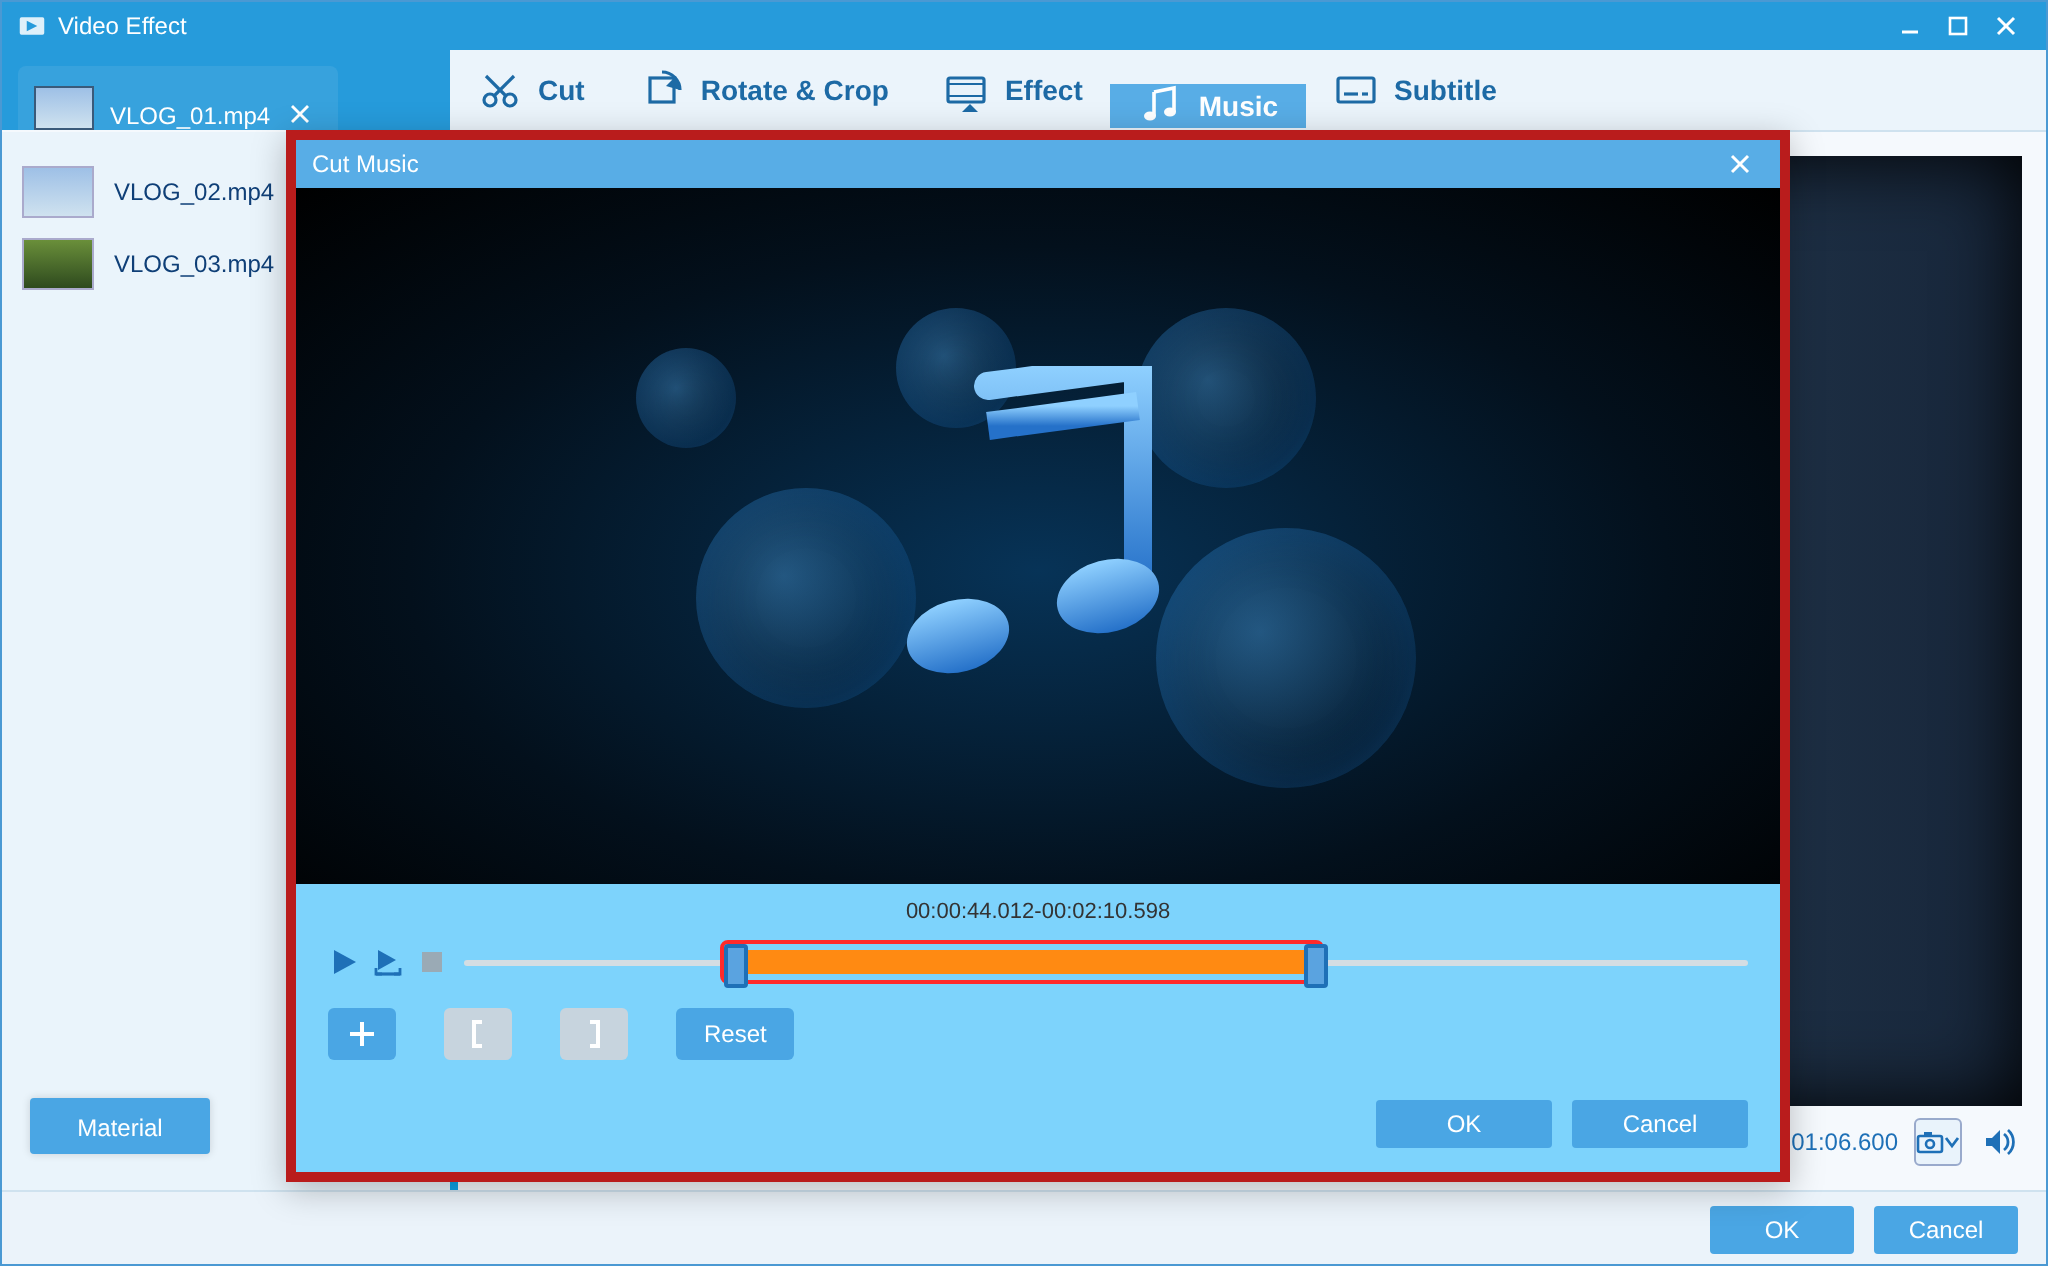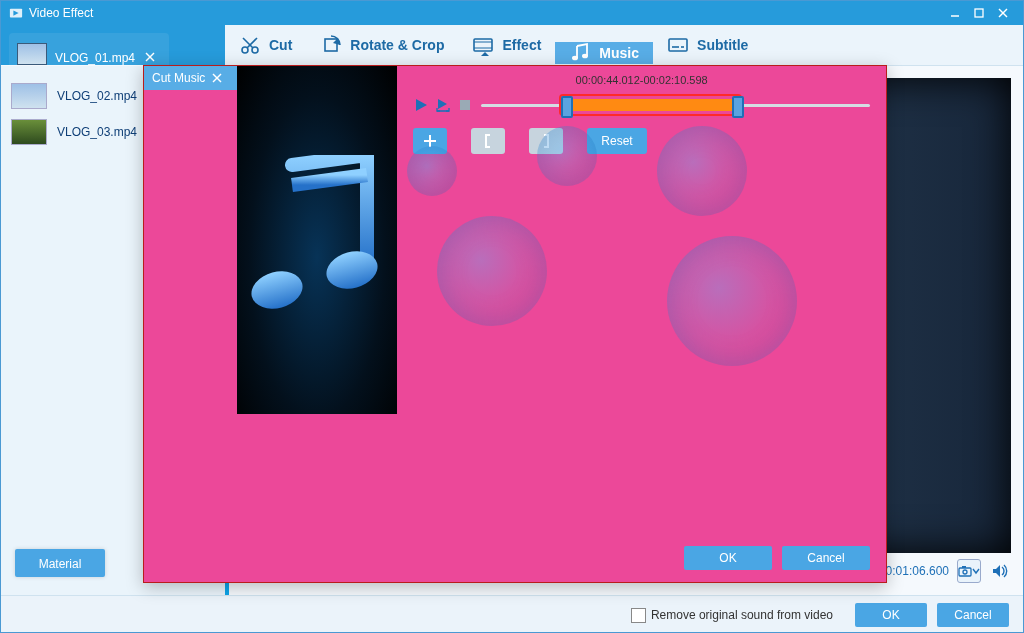--- a/index.html
+++ b/index.html
@@ -93,22 +93,22 @@
   .chkbox { width:13px; height:13px; border:1px solid #888; background:#fff; }
   .btn {
     min-width:72px; height:24px; background:#4aa6e4; color:#fff; border:none; border-radius:2px;
     font-size:12px; cursor:pointer; line-height:24px; text-align:center; padding: 0 14px;
   }
 
   
   .overlay-dim { position:absolute; inset:0; background:rgba(0,0,0,0); }
   .dialog {
     position:absolute; left:142px; top:64px; width:742px; height:516px;
-    background:#ec4899; border:1px solid #b91c1c; box-shadow: 0 4px 16px rgba(0,0,0,0.25);
-    display:flex; flex-direction:row;
+    background:#7dd3fc; border:5px solid #b91c1c; box-shadow: 0 4px 16px rgba(0,0,0,0.25);
+    display:flex; flex-direction:column;
   }
   .dlg-title { height:24px; background:#58ade6; color:#fff; font-size:12px; display:flex; align-items:center; padding:0 8px;}
   .dlg-title .spacer { flex:1; }
   .dlg-preview {
     margin:0; height:348px; background: radial-gradient(ellipse at 50% 55%, #073357 0%, #03101c 60%, #000 100%);
     display:flex; align-items:center; justify-content:center; position:relative;
   }
   .bokeh { position:absolute; border-radius:50%; box-shadow: 0 0 22px 6px rgba(30,120,200,0.25) inset; background: radial-gradient(circle at 40% 40%, rgba(90,180,250,0.35), rgba(20,70,130,0.05) 70%); }
   .note-wrap { position:relative; width:160px; height:170px; }
 
@@ -276,24 +276,20 @@
                 <path d="M10 3 A5 5 0 0 1 10 11" fill="none" stroke="#1e70b7" stroke-width="1.4"></path>
                 <path d="M12 1 A8 8 0 0 1 12 13" fill="none" stroke="#1e70b7" stroke-width="1.4"></path>
               </svg>
           </div>
         </div>
       </div>
     </div>
   </div>
 
   <div class="bottombar">
-    <div class="checkbox">
-      <div class="chkbox"></div>
-      <span>Remove original sound from video</span>
-    </div>
     <button class="btn">OK</button>
     <button class="btn">Cancel</button>
   </div>
 
   <div class="overlay-dim"></div>
   <div class="dialog">
     <div class="dlg-title">
       <span>Cut Music</span>
       <div class="spacer"></div>
       <div class="winbtn">

